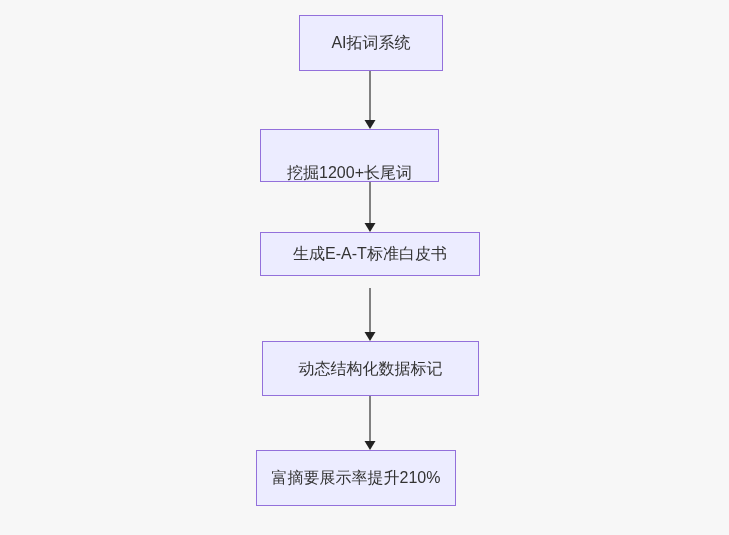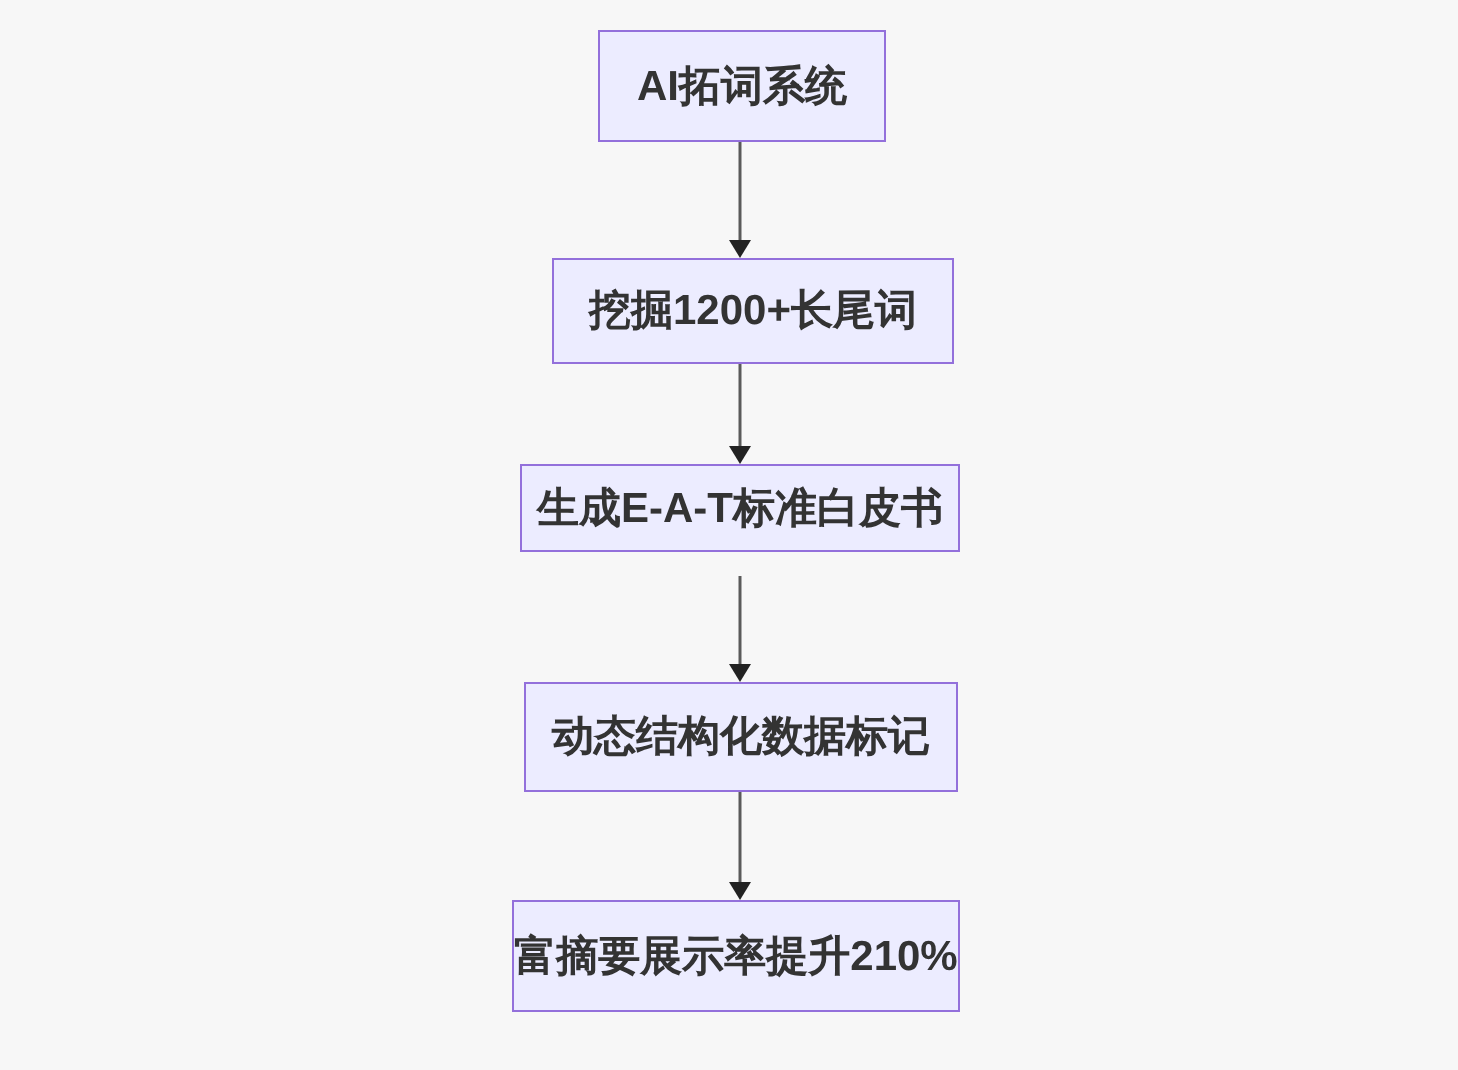--- a/index.html
+++ b/index.html
@@ -33,34 +33,33 @@
   }
   .edges-layer polygon {
     fill: var(--arrowhead, #222222);
   }
   .flow-node {
     position: absolute;
     box-sizing: border-box;
     background: var(--node-fill, #ECECFF);
     border: 1.5px solid var(--node-border, #9370DB);
     color: var(--text, #333333);
-    font-size: 21px;
+    font-size: 16px;
     line-height: 1;
     display: flex;
     align-items: center;
     justify-content: center;
     text-align: center;
     white-space: nowrap;
-    font-weight: bold;
   }
   .n1 { left: 299px; top: 15px;  width: 144px; height: 56px; }
-  .n2 { left: 276px; top: 129px; width: 201px; height: 53px; }
+  .n2 { left: 260px; top: 129px; width: 179px; height: 53px; align-items: flex-end; }
   .n3 { left: 260px; top: 232px; width: 220px; height: 44px; }
   .n4 { left: 262px; top: 341px; width: 217px; height: 55px; }
-  .n5 { left: 256px; top: 450px; width: 224px; height: 56px; text-align: right; }
+  .n5 { left: 256px; top: 450px; width: 200px; height: 56px; text-align: right; }
 </style>
 </head>
 <body>
 
 <div class="canvas">
 
   <svg class="edges-layer" viewBox="0 0 729 535" xmlns="http://www.w3.org/2000/svg">
     <g>
       <line x1="370" y1="71" x2="370" y2="121"></line>
       <polygon points="364.5,120 375.5,120 370,129"></polygon>

